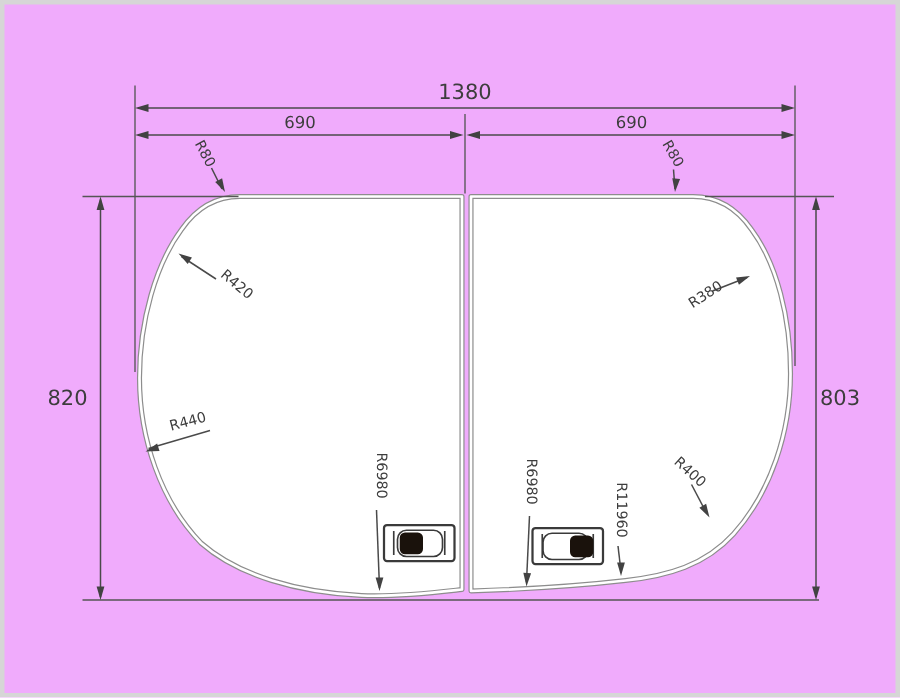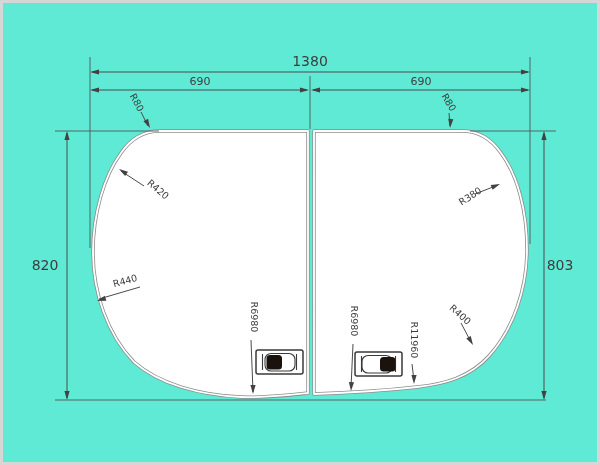--- a/index.html
+++ b/index.html
@@ -1,16 +1,16 @@
 <!DOCTYPE html>
 <html><head>
 <meta charset="utf-8">
 <style>
   html,body { margin:0; padding:0; background:#ffffff; }
-  #stage { position:relative; width:600px; height:465px; background:#5eead4; overflow:hidden;
+  #stage { position:relative; width:600px; height:465px; background:#f0abfc; overflow:hidden;
            font-family:"DejaVu Sans", sans-serif; }
   svg { position:absolute; left:0; top:0; }
   .dl   { stroke:#4a4a4a; stroke-width:1; fill:none; }
   .ext  { stroke:#555555; stroke-width:0.9; fill:none; }
   .arw  { fill:#424242; stroke:none; }
   .outline-outer { fill:#ffffff; stroke:#8d8d8d; stroke-width:3.4; stroke-linejoin:round; }
   .outline-inner { fill:none; stroke:#ffffff; stroke-width:1.8; stroke-linejoin:round; }
   .dim-text   { font-size:14px;  fill:#3d3d3d; text-anchor:middle; }
   .dim-text-s { font-size:11px;  fill:#3d3d3d; text-anchor:middle; }
   .r-text     { font-size:9.5px; fill:#3d3d3d; text-anchor:middle; }

